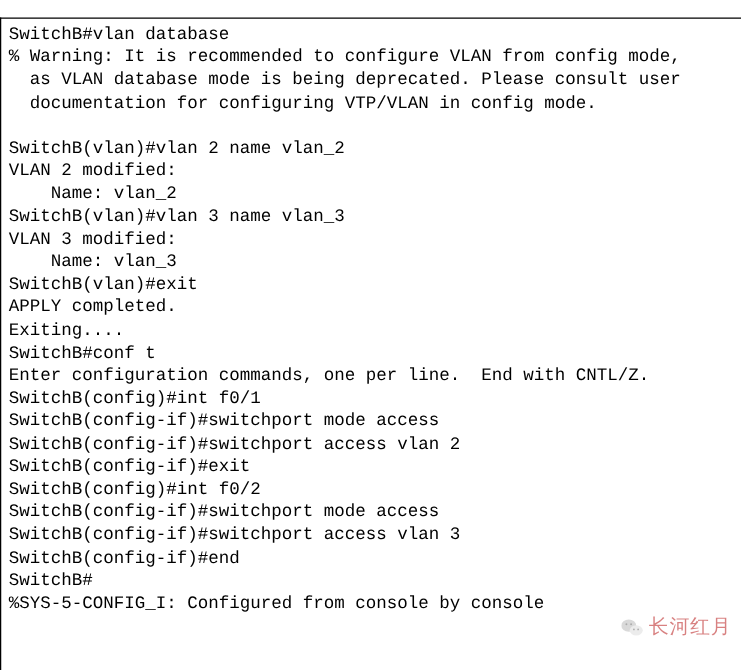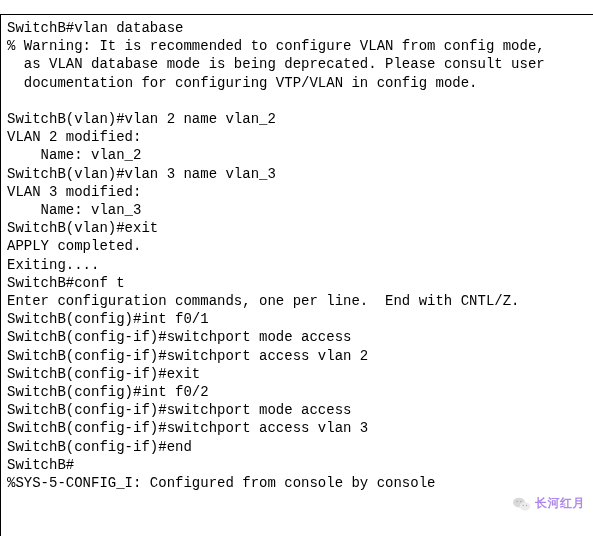--- a/index.html
+++ b/index.html
@@ -32,24 +32,23 @@
     bottom: 24px;
     display: flex;
     align-items: center;
     gap: 4px;
     opacity: 0.55;
     pointer-events: none;
     font-family: "PingFang SC","Microsoft YaHei",sans-serif;
   }
   .watermark svg { display:block; }
   .watermark .wm-text {
-    font-size: 12px;
-    color: #6d28d9;
+    font-size: 16px;
+    color: #b91c1c;
     letter-spacing: 0.5px;
-    font-weight: bold;
   }
 </style>
 </head>
 <body>
 
 <pre class="terminal">SwitchB#vlan database
 % Warning: It is recommended to configure VLAN from config mode,
   as VLAN database mode is being deprecated. Please consult user
   documentation for configuring VTP/VLAN in config mode.
 

